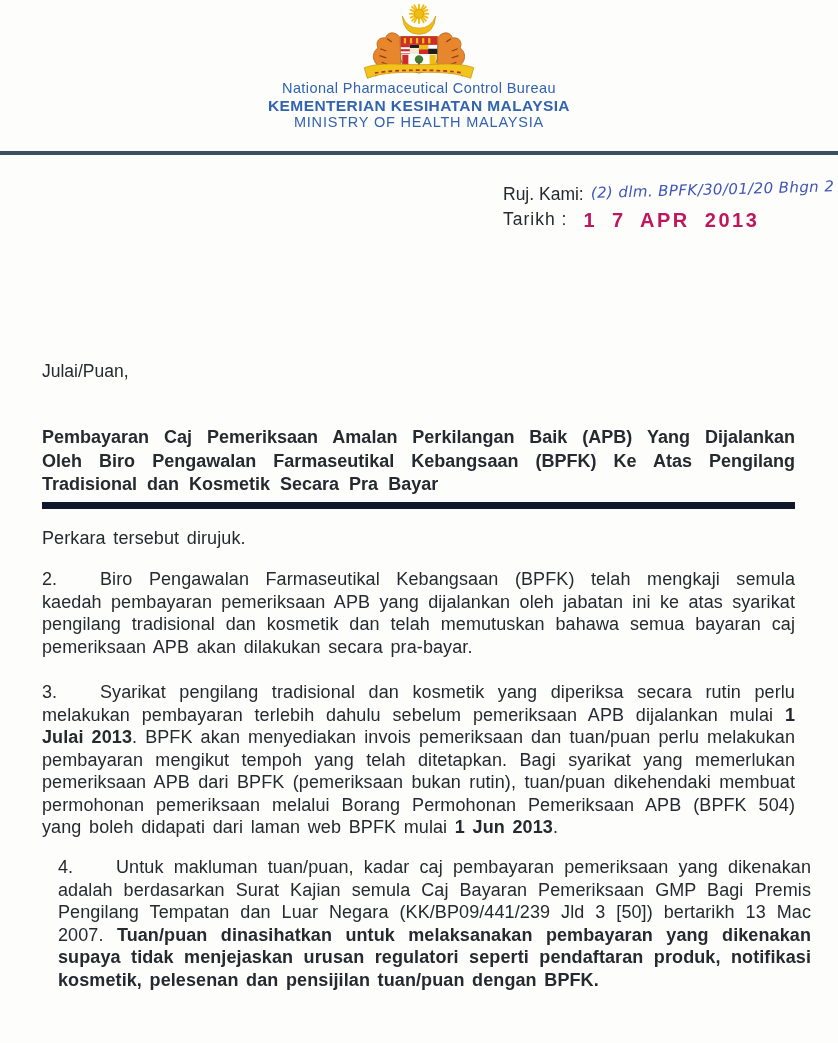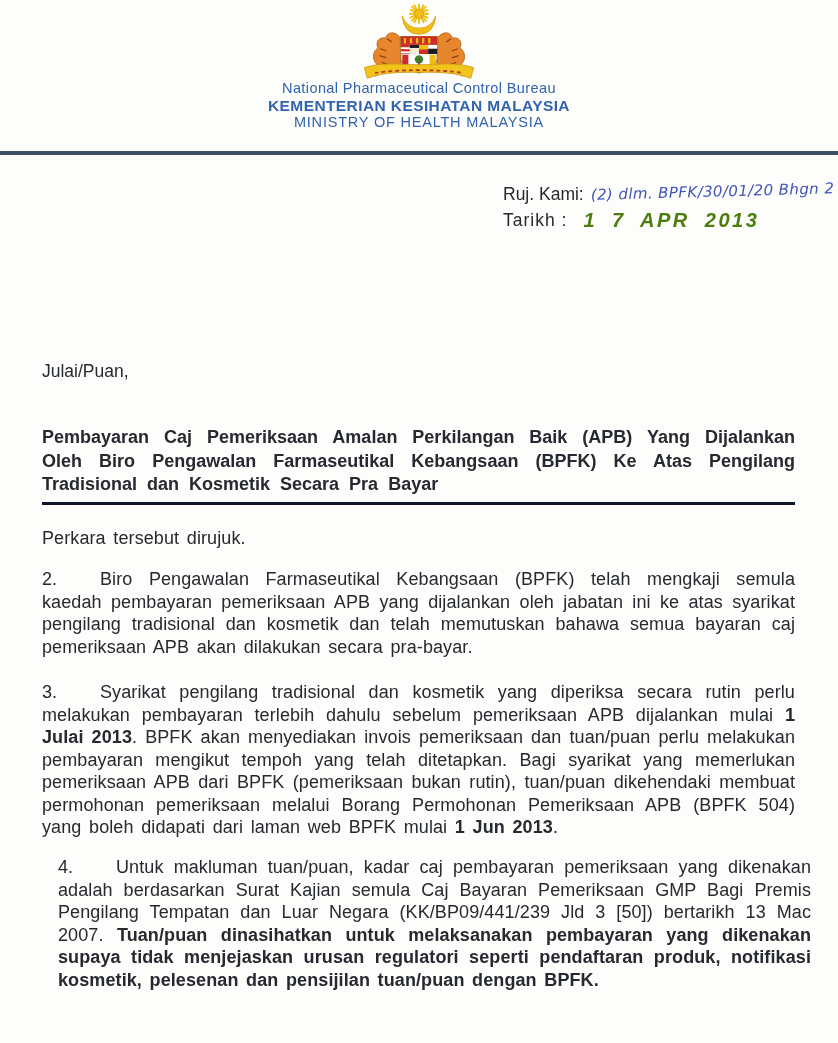--- a/index.html
+++ b/index.html
@@ -12,42 +12,42 @@
   .crest { position:absolute; top:3px; left:50%; transform:translateX(-50%); }
   
   .letterhead { position:absolute; top:80px; left:0; width:100%; text-align:center; line-height:17px; }
   .lh1 { font-size:16.5px; font-weight:bold; letter-spacing:.5px; }
   .lh2 { font-size:14.5px; letter-spacing:.4px; }
   .lh3 { font-size:15.5px; font-weight:bold; letter-spacing:.4px; }
   .lh4 { font-size:14.5px; letter-spacing:.8px; }
   .rule { position:absolute; top:151px; left:0; width:838px; height:4px; background:#3c4f63; }
   
   .refblock { position:absolute; left:503px; top:184px; }
-  .refrow { display:flex; align-items:center; white-space:nowrap; }
+  .refrow { display:flex; align-items:flex-start; white-space:nowrap; }
   .refrow + .refrow { margin-top:4px; }
   .reflabel { font-size:17.5px; color:#26292f; }
   .handwriting {
     margin-left:7px; font-size:15px; font-style:italic; letter-spacing:.4px;
     font-family:"DejaVu Sans", sans-serif;
     transform:rotate(-1.6deg); display:inline-block; transform-origin:left bottom;
   }
   .datelabel { letter-spacing:1px; }
   .datestamp {
     margin-left:16px; font-size:20px; font-weight:bold;
     letter-spacing:2.5px; word-spacing:7px;
     font-family:"Liberation Sans", sans-serif;
   }
   
   .recipient { position:absolute; left:42px; top:300px; font-size:17.5px; font-weight:bold; letter-spacing:.3px; }
   .salutation { position:absolute; left:42px; top:361px; font-size:17.5px; }
   .subject {
     position:absolute; left:42px; top:426px; width:753px;
     font-size:18px; font-weight:bold; line-height:23.5px;
     text-align:justify; word-spacing:5px;
-    padding-bottom:5px; border-bottom:3px solid #0f172a;
+    padding-bottom:5px; border-bottom:7px solid #0f172a;
   }
   .para {
     position:absolute; left:42px; width:753px;
     font-size:18px; line-height:22.5px; letter-spacing:.1px; word-spacing:2.5px;
     text-align:justify;
   }
   .para b { letter-spacing:.1px; }
   .p0 { top:527px; }
   .p1 { top:568px; }
   .p2 { top:681px; }
@@ -124,21 +124,21 @@
 
   <div class="rule"></div>
 
   <div class="refblock">
     <div class="refrow">
       <span class="reflabel">Ruj. Kami:</span>
       <span class="handwriting" style="color:#4055b8;">(2) dlm. BPFK/30/01/20 Bhgn 2</span>
     </div>
     <div class="refrow">
       <span class="reflabel datelabel">Tarikh :</span>
-      <span class="datestamp" style="color:#4d7c0f;font-style:italic;">1 7 APR  2013</span>
+      <span class="datestamp" style="color:#be185d;">1 7 APR  2013</span>
     </div>
   </div>
 
   <div class="salutation">Julai/Puan,</div>
   <div class="subject">Pembayaran Caj Pemeriksaan Amalan Perkilangan Baik (APB) Yang Dijalankan Oleh Biro Pengawalan Farmaseutikal Kebangsaan (BPFK) Ke Atas Pengilang Tradisional dan Kosmetik Secara Pra Bayar</div>
 
   <div class="para p0"><span>Perkara tersebut dirujuk.</span></div>
   <div class="para p1"><span class="pnum">2.</span><span>Biro Pengawalan Farmaseutikal Kebangsaan (BPFK) telah mengkaji semula kaedah pembayaran pemeriksaan APB yang dijalankan oleh jabatan ini ke atas syarikat pengilang tradisional dan kosmetik dan telah memutuskan bahawa semua bayaran caj pemeriksaan APB akan dilakukan secara pra-bayar.</span></div>
   <div class="para p2"><span class="pnum">3.</span><span>Syarikat pengilang tradisional dan kosmetik yang diperiksa secara rutin perlu melakukan pembayaran terlebih dahulu sebelum pemeriksaan APB dijalankan mulai </span><b>1 Julai 2013</b><span>.  BPFK akan menyediakan invois pemeriksaan dan tuan/puan perlu melakukan pembayaran mengikut tempoh yang telah ditetapkan.  Bagi syarikat yang memerlukan pemeriksaan APB dari BPFK (pemeriksaan bukan rutin), tuan/puan dikehendaki membuat permohonan pemeriksaan melalui Borang Permohonan Pemeriksaan APB (BPFK 504) yang boleh didapati dari laman web BPFK mulai </span><b>1 Jun 2013</b><span>.</span></div>
   <div class="para p3"><span class="pnum">4.</span><span>Untuk makluman tuan/puan, kadar caj pembayaran pemeriksaan yang dikenakan adalah berdasarkan Surat Kajian semula Caj Bayaran Pemeriksaan GMP Bagi Premis Pengilang Tempatan dan Luar Negara (KK/BP09/441/239 Jld 3 [50]) bertarikh 13 Mac 2007.  </span><b>Tuan/puan dinasihatkan untuk melaksanakan pembayaran yang dikenakan supaya tidak menjejaskan urusan regulatori seperti pendaftaran produk, notifikasi kosmetik, pelesenan dan pensijilan tuan/puan dengan BPFK.</b></div>

